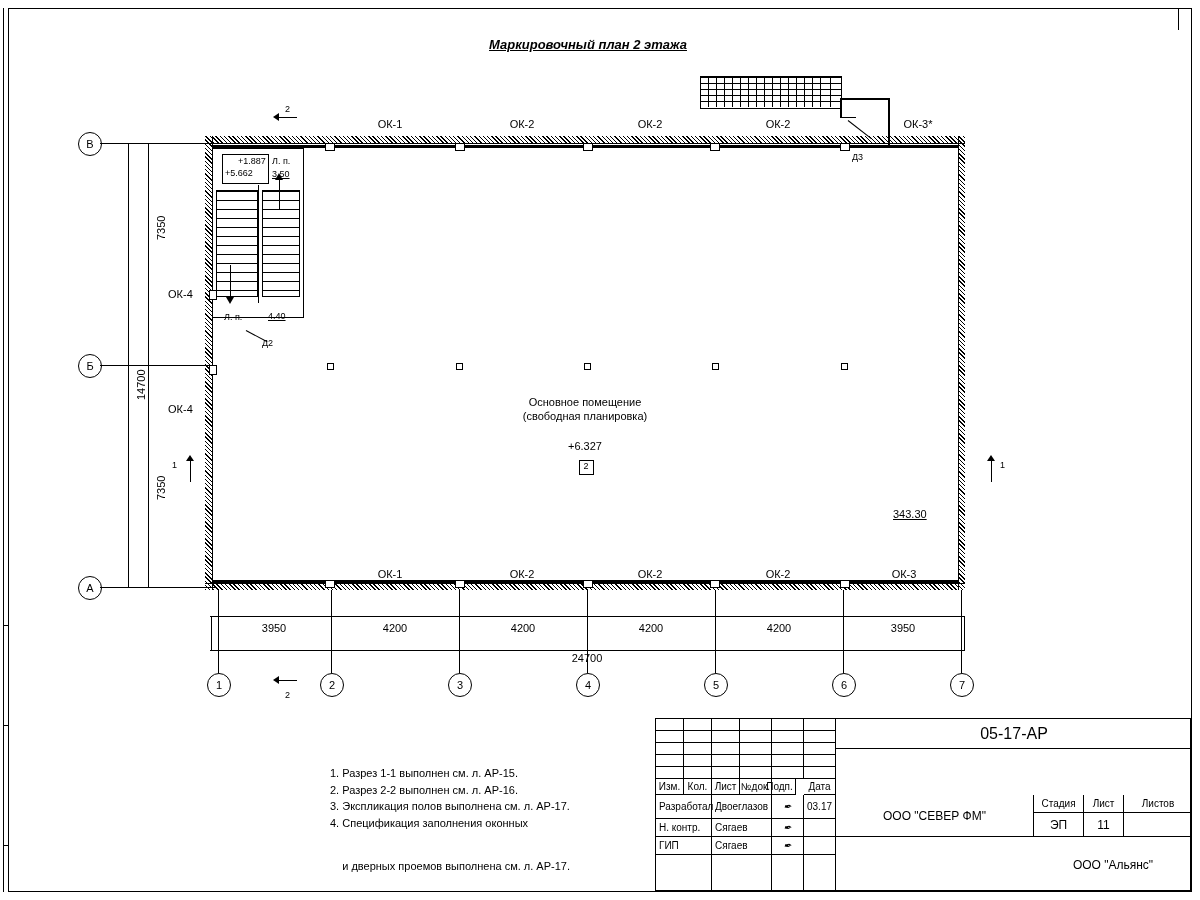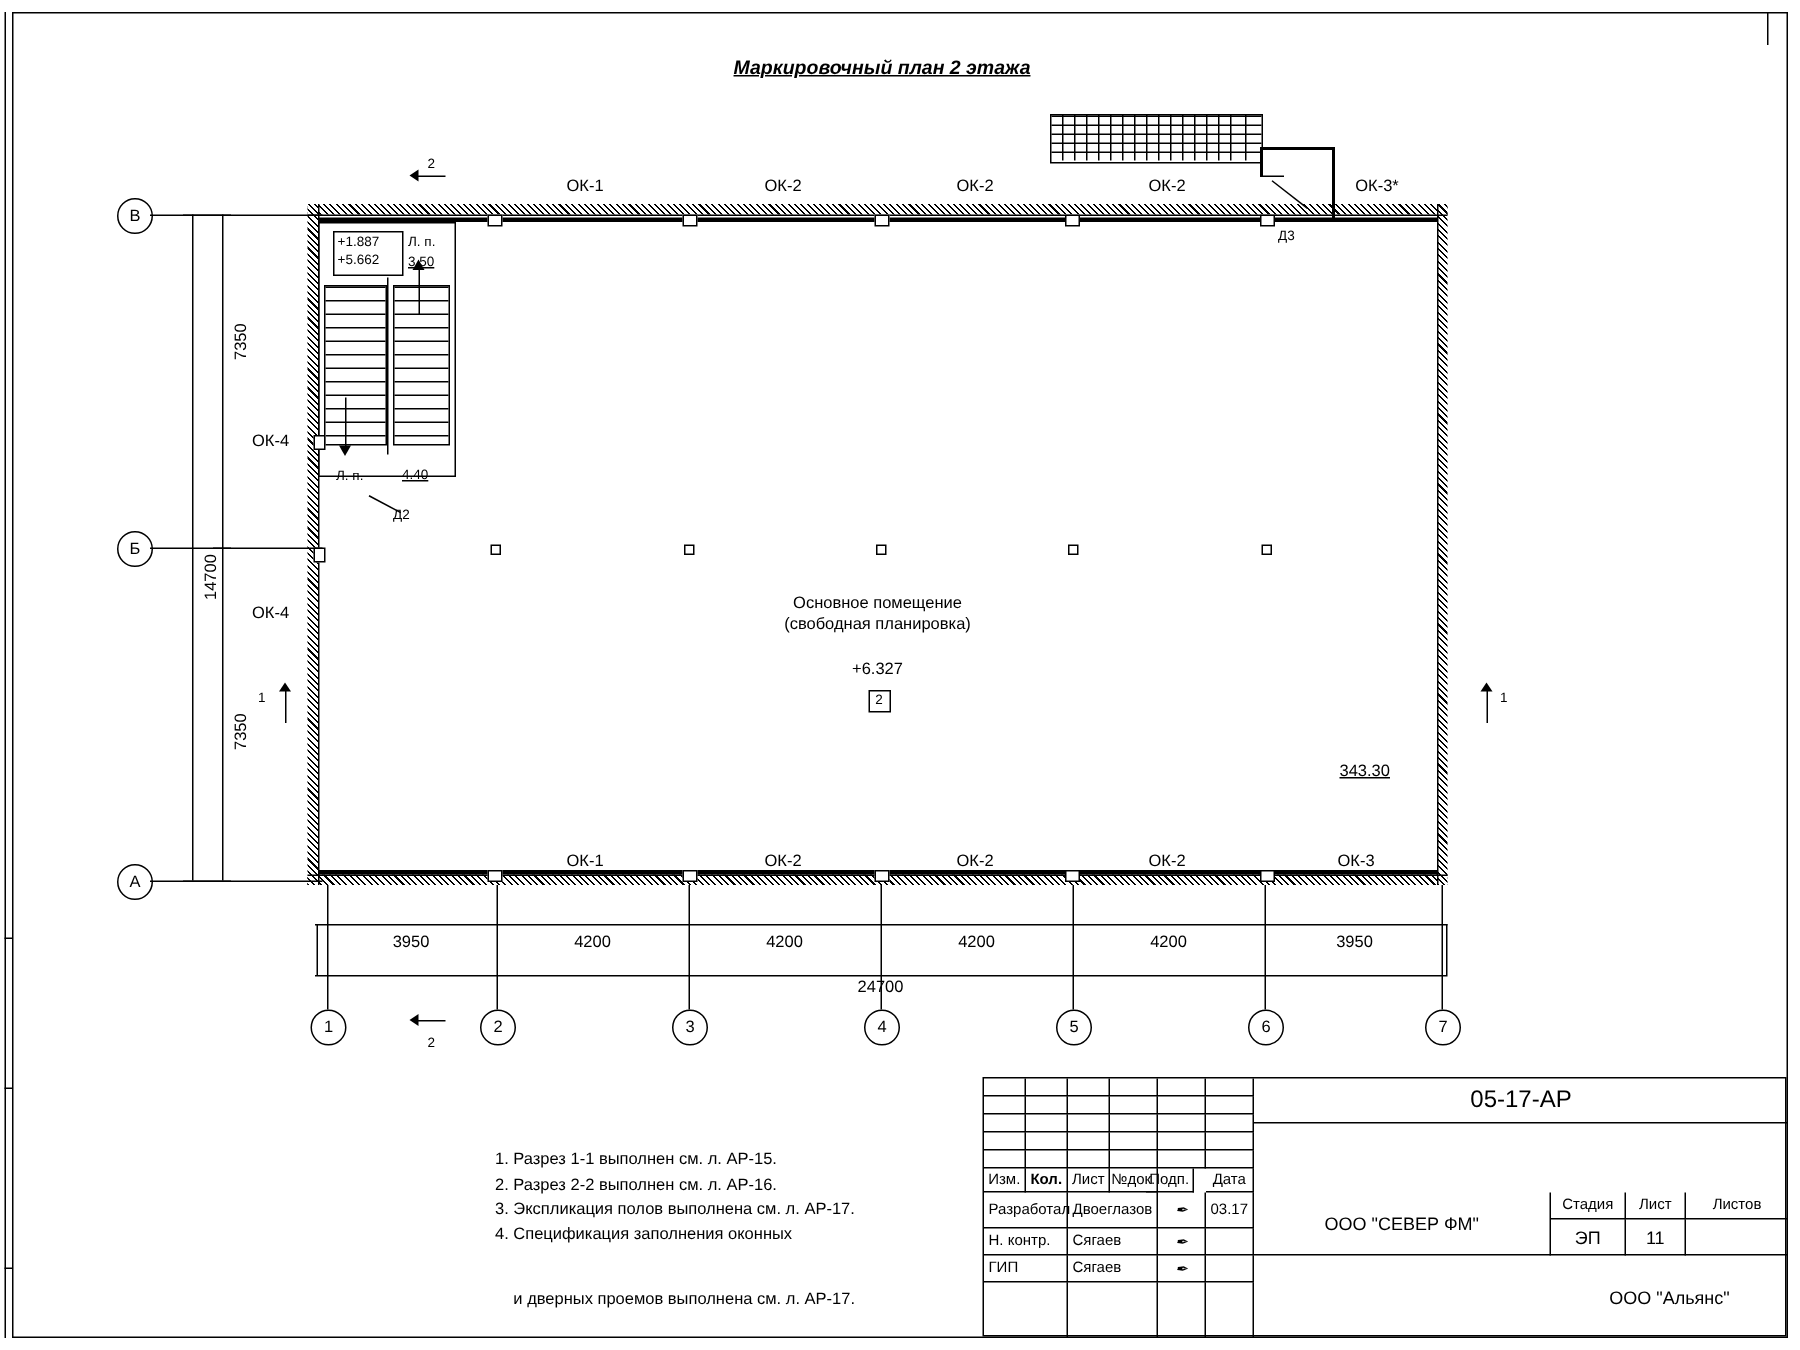--- a/index.html
+++ b/index.html
@@ -93,21 +93,21 @@
       <div style="top:99px"></div>
   </div>
   <div class="line v" style="left:258px;top:185px;height:118px;"></div>
 
   <div class="line v" style="left:279px;top:175px;height:35px;"></div>
   <div style="position:absolute;left:275px;top:173px;width:0;height:0;border-left:4px solid transparent;border-right:4px solid transparent;border-bottom:7px solid #000;"></div>
   <div class="line v" style="left:230px;top:265px;height:35px;"></div>
   <div style="position:absolute;left:226px;top:297px;width:0;height:0;border-left:4px solid transparent;border-right:4px solid transparent;border-top:7px solid #000;"></div>
 
   <div class="room" style="left:222px;top:154px;width:45px;height:28px;"></div>
-  <div class="t small" style="left:225px;top:156px;">+1.887</div>
+  <div class="t small" style="left:238px;top:156px;">+1.887</div>
   <div class="t small" style="left:225px;top:168px;">+5.662</div>
   <div class="t small" style="left:272px;top:156px;">Л. п.</div>
   <div class="t small under" style="left:272px;top:169px;">3.50</div>
 
   <div class="t small" style="left:224px;top:312px;">Л. п.</div>
   <div class="t small under" style="left:268px;top:311px;">4.40</div>
   <div class="line h" style="left:246px;top:330px;width:24px;transform:rotate(28deg);transform-origin:left center;"></div>
   <div class="t small" style="left:262px;top:338px;">Д2</div>
 
   <div class="stair-lines" style="left:700px;top:76px;width:140px;height:31px;border:1px solid #000;">
@@ -285,21 +285,21 @@
     <div class="cell bb br" style="left:148px;top:36px;width:32px;height:12px;"></div>
 
     <div class="cell bb br" style="left:0;top:48px;width:28px;height:12px;"></div>
     <div class="cell bb br" style="left:28px;top:48px;width:28px;height:12px;"></div>
     <div class="cell bb br" style="left:56px;top:48px;width:28px;height:12px;"></div>
     <div class="cell bb br" style="left:84px;top:48px;width:32px;height:12px;"></div>
     <div class="cell bb br" style="left:116px;top:48px;width:32px;height:12px;"></div>
     <div class="cell bb br" style="left:148px;top:48px;width:32px;height:12px;"></div>
 
     <div class="cell bb br" style="left:0;top:60px;width:28px;height:16px;">Изм.</div>
-    <div class="cell bb br" style="left:28px;top:60px;width:28px;height:16px;font-weight:bold;">Кол.</div>
+    <div class="cell bb br" style="left:28px;top:60px;width:28px;height:16px;">Кол.</div>
     <div class="cell bb br" style="left:56px;top:60px;width:28px;height:16px;">Лист</div>
     <div class="cell bb br" style="left:84px;top:60px;width:32px;height:16px;">№док.</div>
     <div class="cell bb br" style="left:108px;top:60px;width:32px;height:16px;">Подп.</div>
     <div class="cell bb br" style="left:148px;top:60px;width:32px;height:16px;">Дата</div>
 
     <div class="cell bb br" style="left:0;top:76px;width:56px;height:24px;justify-content:flex-start;padding-left:3px;">Разработал</div>
     <div class="cell bb br" style="left:56px;top:76px;width:60px;height:24px;justify-content:flex-start;padding-left:3px;">Двоеглазов</div>
     <div class="cell bb br" style="left:116px;top:76px;width:32px;height:24px;font-style:italic;">✒</div>
     <div class="cell bb br" style="left:148px;top:76px;width:32px;height:24px;">03.17</div>
 

